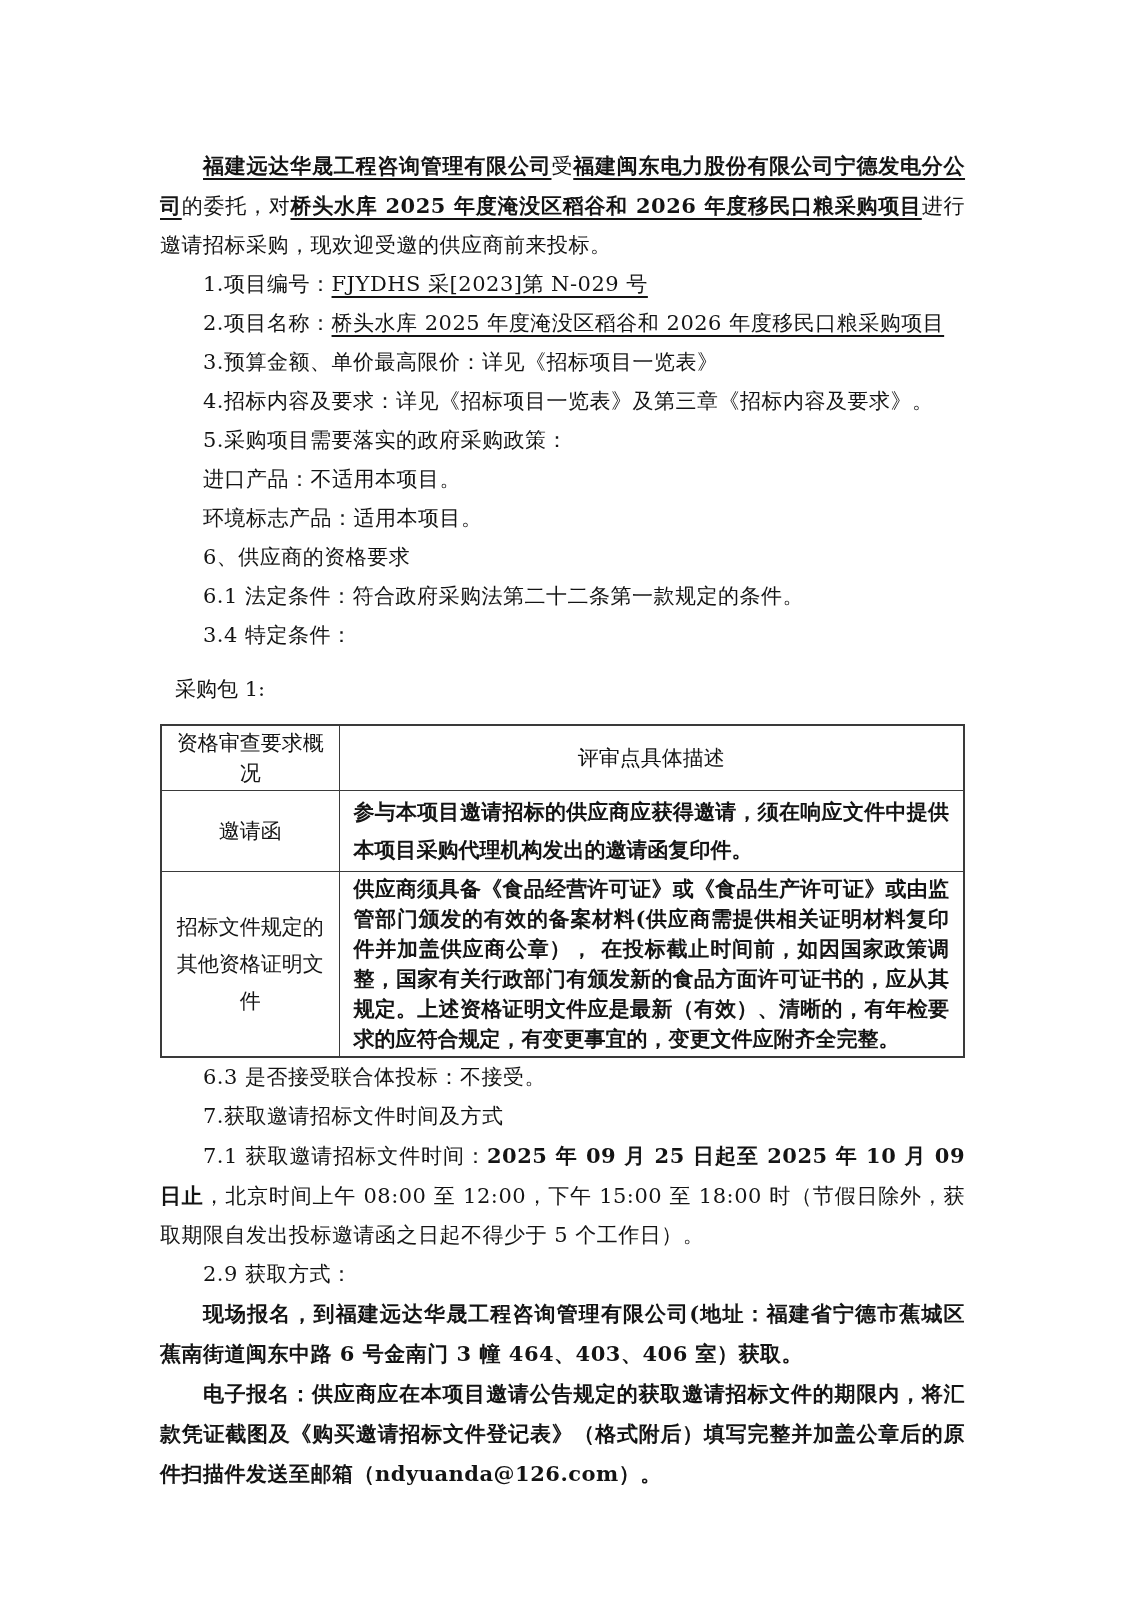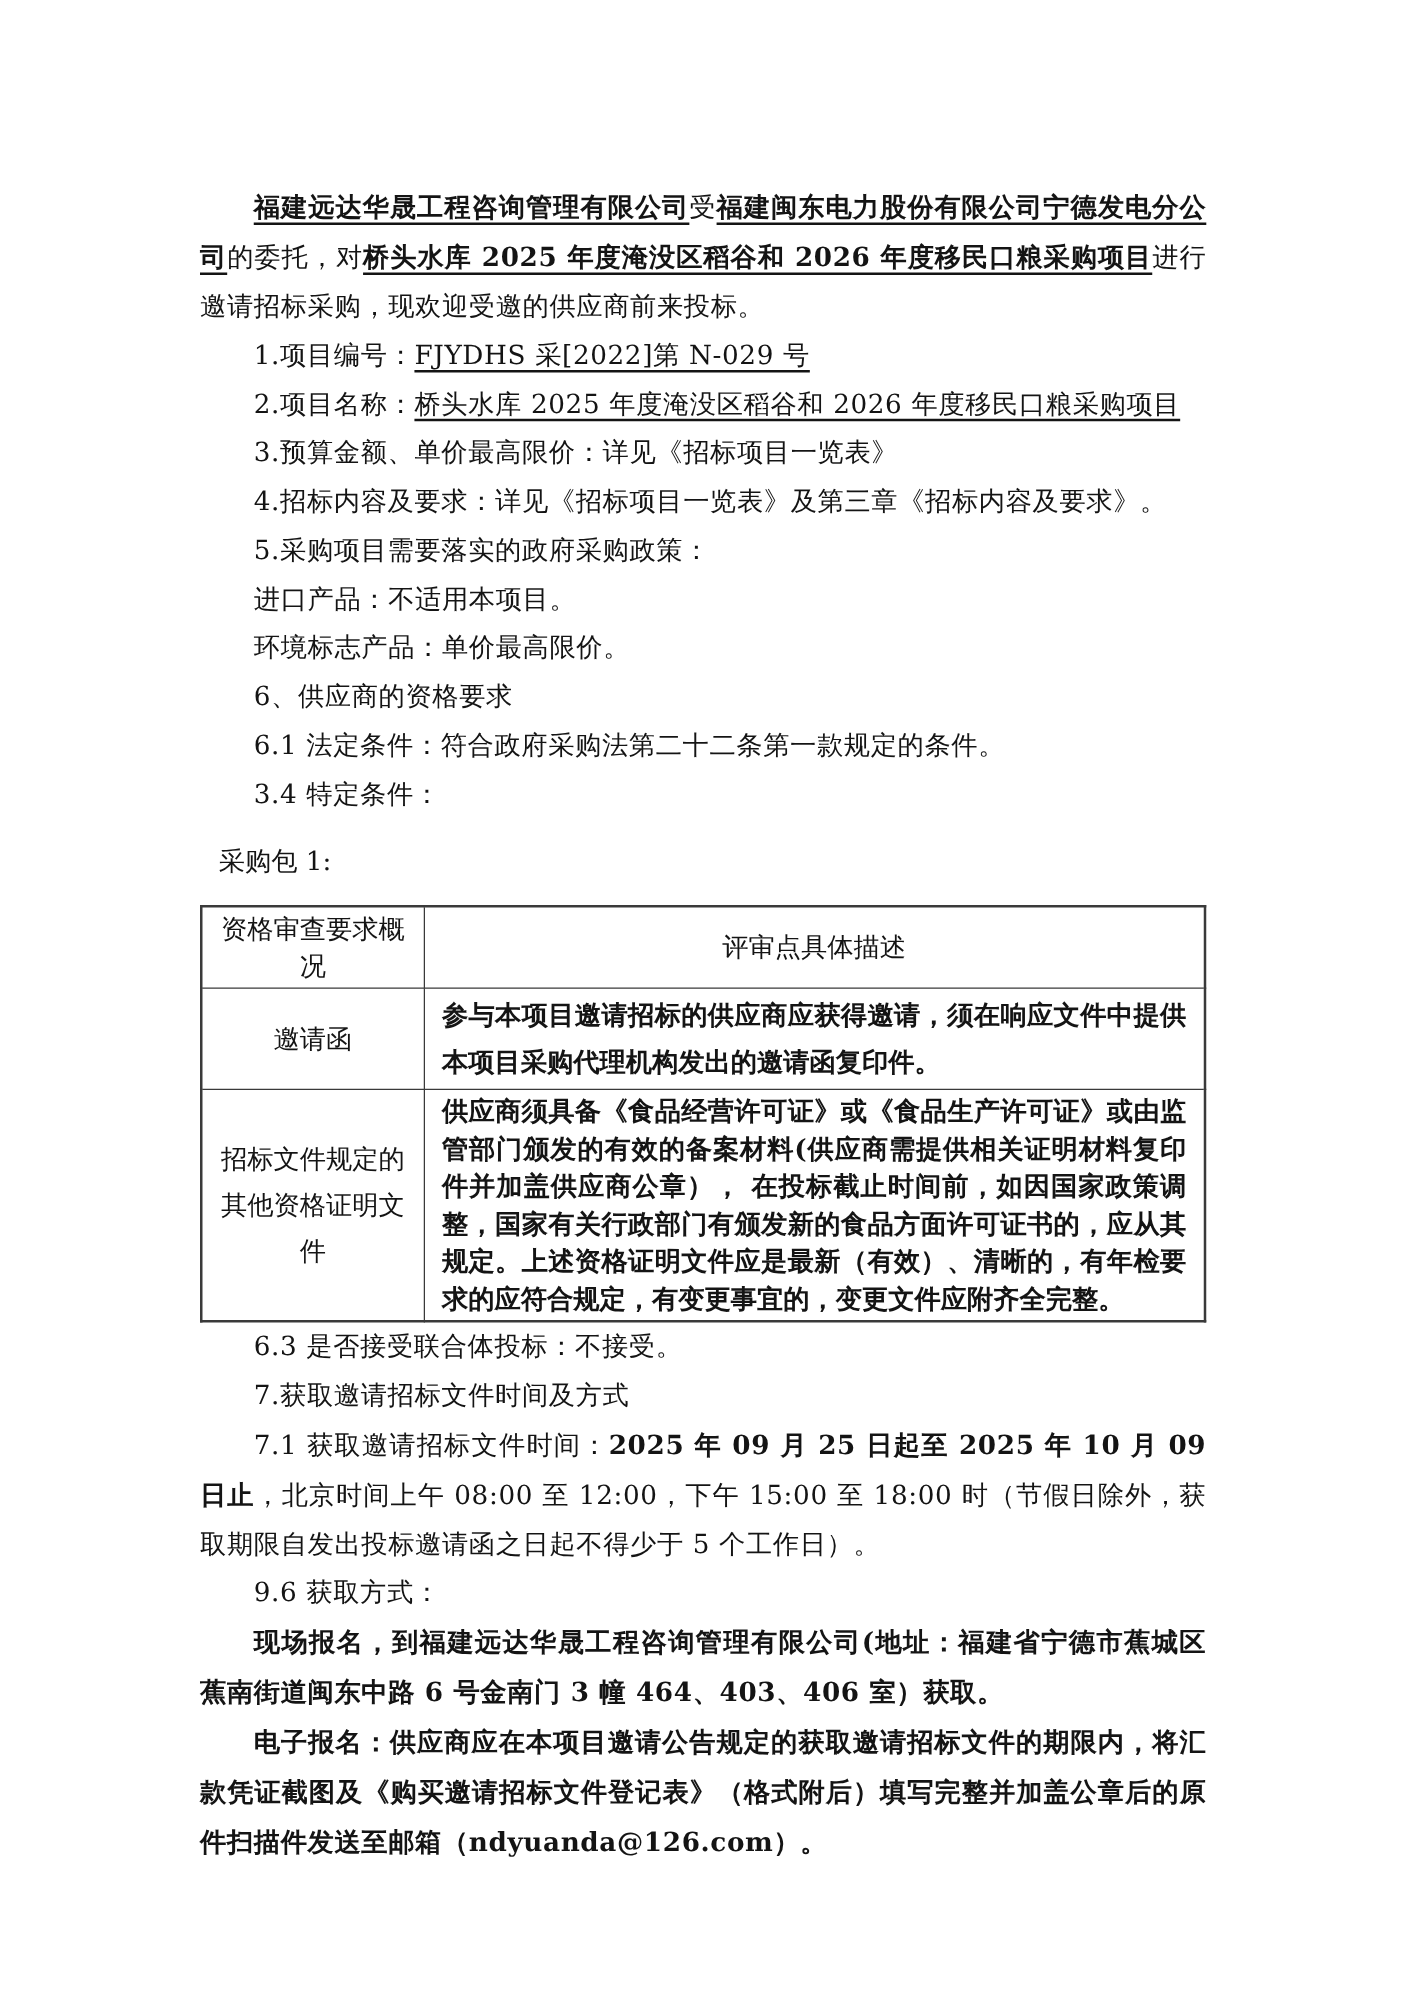--- a/index.html
+++ b/index.html
@@ -80,27 +80,27 @@
   td.desc-1 { line-height: 38px; }
   td.desc-2 { line-height: 30px; }
 </style>
 </head>
 <body>
 
 <div class="page">
 
   <p class="para indent"><span class="bold u">福建远达华晟工程咨询管理有限公司</span><span>受</span><span class="bold u">福建闽东电力股份有限公司宁德发电分公司</span><span>的委托，对</span><span class="bold u">桥头水库 2025 年度淹没区稻谷和 2026 年度移民口粮采购项目</span><span>进行邀请招标采购，现欢迎受邀的供应商前来投标。</span></p>
 
-  <p class="para indent"><span>1.项目编号：</span><span class="u">FJYDHS 采[2022]第 N-029 号</span></p>
+  <p class="para indent"><span>1.项目编号：</span><span class="u">FJYDHS 采[2023]第 N-029 号</span></p>
   <p class="para indent"><span>2.项目名称：</span><span class="u">桥头水库 2025 年度淹没区稻谷和 2026 年度移民口粮采购项目</span></p>
   <p class="para indent"><span>3.预算金额、单价最高限价：详见《招标项目一览表》</span></p>
   <p class="para indent"><span>4.招标内容及要求：详见《招标项目一览表》及第三章《招标内容及要求》。</span></p>
   <p class="para indent"><span>5.采购项目需要落实的政府采购政策：</span></p>
   <p class="para indent"><span>进口产品：不适用本项目。</span></p>
-  <p class="para indent"><span>环境标志产品：单价最高限价。</span></p>
+  <p class="para indent"><span>环境标志产品：适用本项目。</span></p>
   <p class="para indent"><span>6、供应商的资格要求</span></p>
   <p class="para indent"><span>6.1 法定条件：符合政府采购法第二十二条第一款规定的条件。</span></p>
   <p class="para indent"><span>3.4 特定条件：</span></p>
 
   <p class="package-line">采购包 1:</p>
 
   <table class="qual">
     <colgroup>
         <col class="c1">
         <col>
@@ -119,17 +119,17 @@
       <tr class="r2">
         <td class="label">招标文件规定的其他资格证明文件</td>
         <td class="desc desc-2">供应商须具备《食品经营许可证》或《食品生产许可证》或由监管部门颁发的有效的备案材料(供应商需提供相关证明材料复印件并加盖供应商公章）， 在投标截止时间前，如因国家政策调整，国家有关行政部门有颁发新的食品方面许可证书的，应从其规定。上述资格证明文件应是最新（有效）、清晰的，有年检要求的应符合规定，有变更事宜的，变更文件应附齐全完整。</td>
       </tr>
     </tbody>
   </table>
 
   <p class="para indent"><span>6.3 是否接受联合体投标：不接受。</span></p>
   <p class="para indent"><span>7.获取邀请招标文件时间及方式</span></p>
   <p class="para indent"><span>7.1 获取邀请招标文件时间：</span><span class="bold">2025 年 09 月 25 日起至 2025 年 10 月 09 日止</span><span>，北京时间上午 08:00 至 12:00，下午 15:00 至 18:00 时（节假日除外，获取期限自发出投标邀请函之日起不得少于 5 个工作日）。</span></p>
-  <p class="para indent"><span>9.6 获取方式：</span></p>
+  <p class="para indent"><span>2.9 获取方式：</span></p>
   <p class="para indent"><span class="bold">现场报名，到福建远达华晟工程咨询管理有限公司(地址：福建省宁德市蕉城区蕉南街道闽东中路 6 号金南门 3 幢 464、403、406 室）获取。</span></p>
   <p class="para indent"><span class="bold">电子报名：供应商应在本项目邀请公告规定的获取邀请招标文件的期限内，将汇款凭证截图及《购买邀请招标文件登记表》（格式附后）填写完整并加盖公章后的原件扫描件发送至邮箱（ndyuanda@126.com）。</span></p>
 
 </div>
 
 </body></html>

